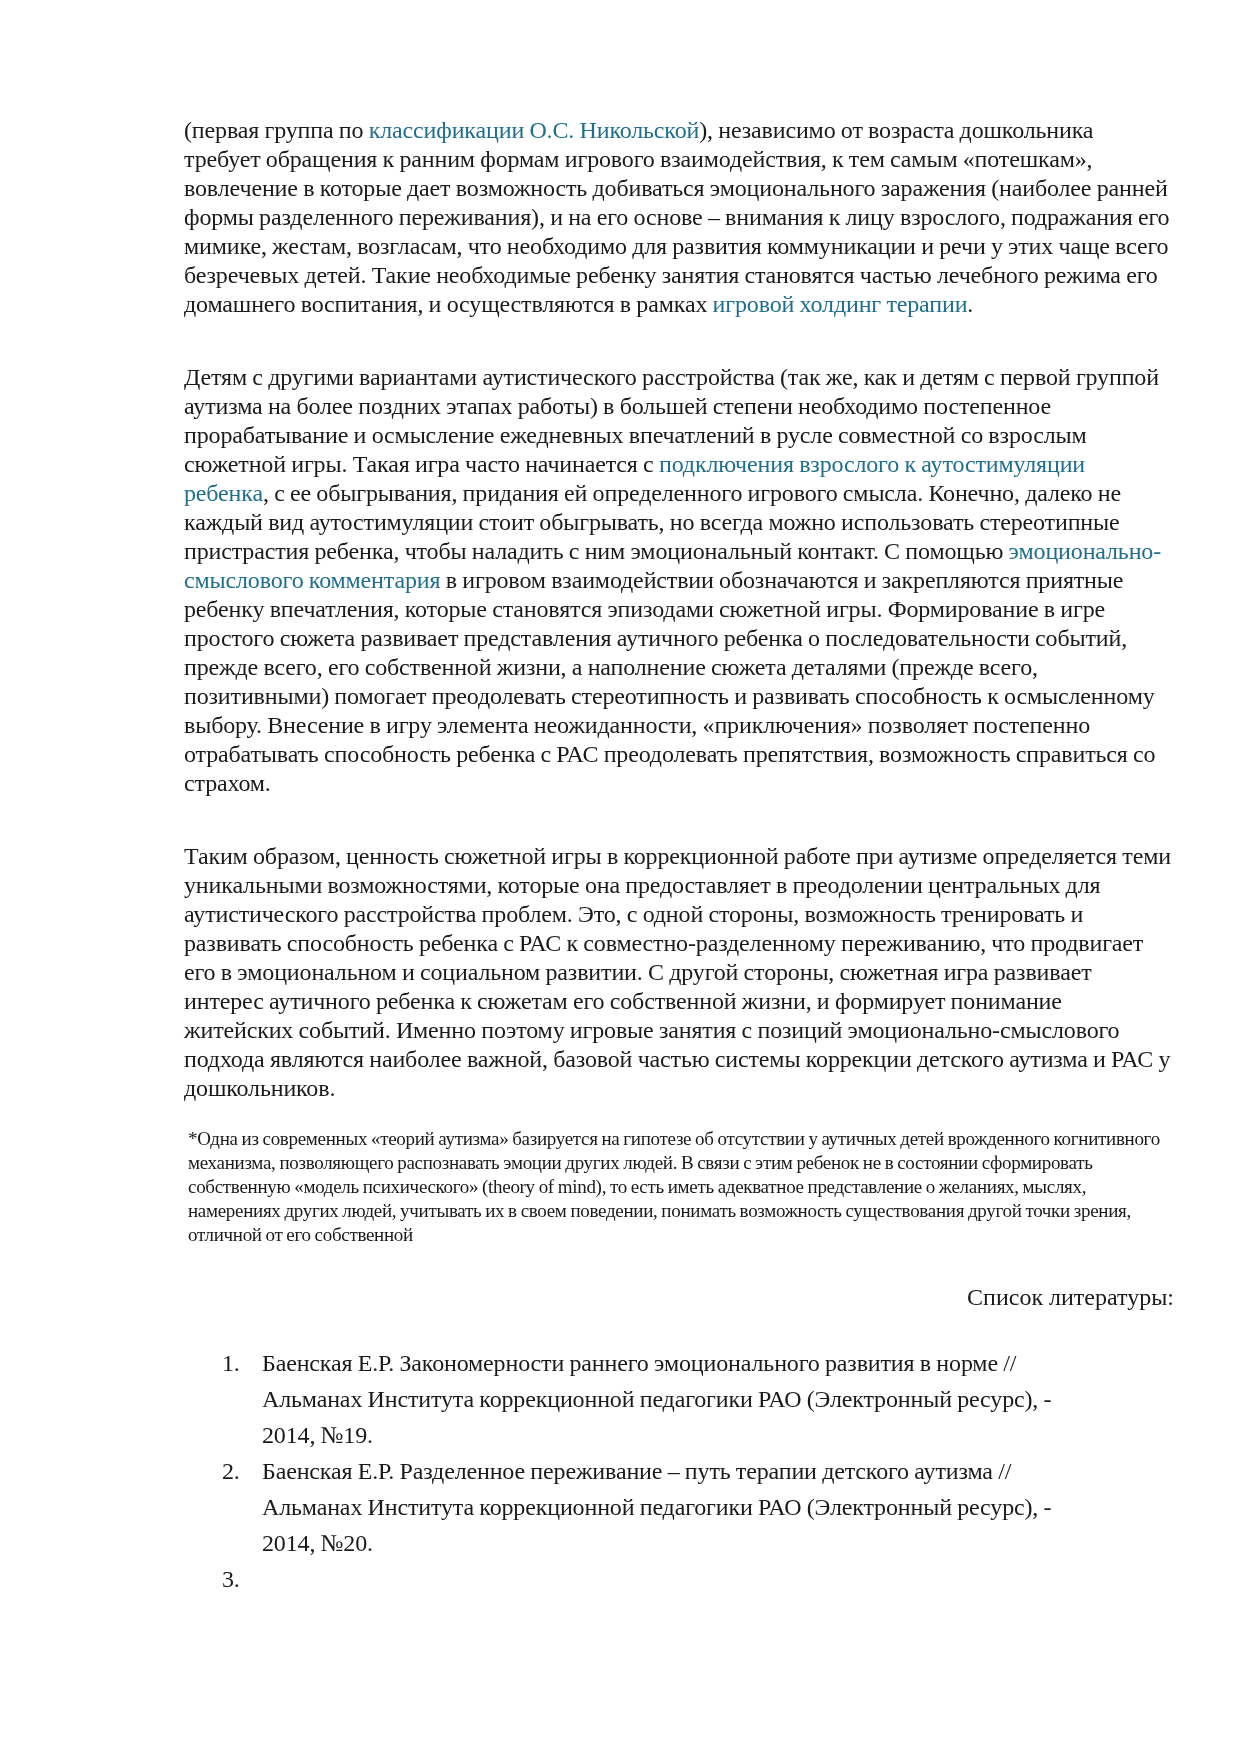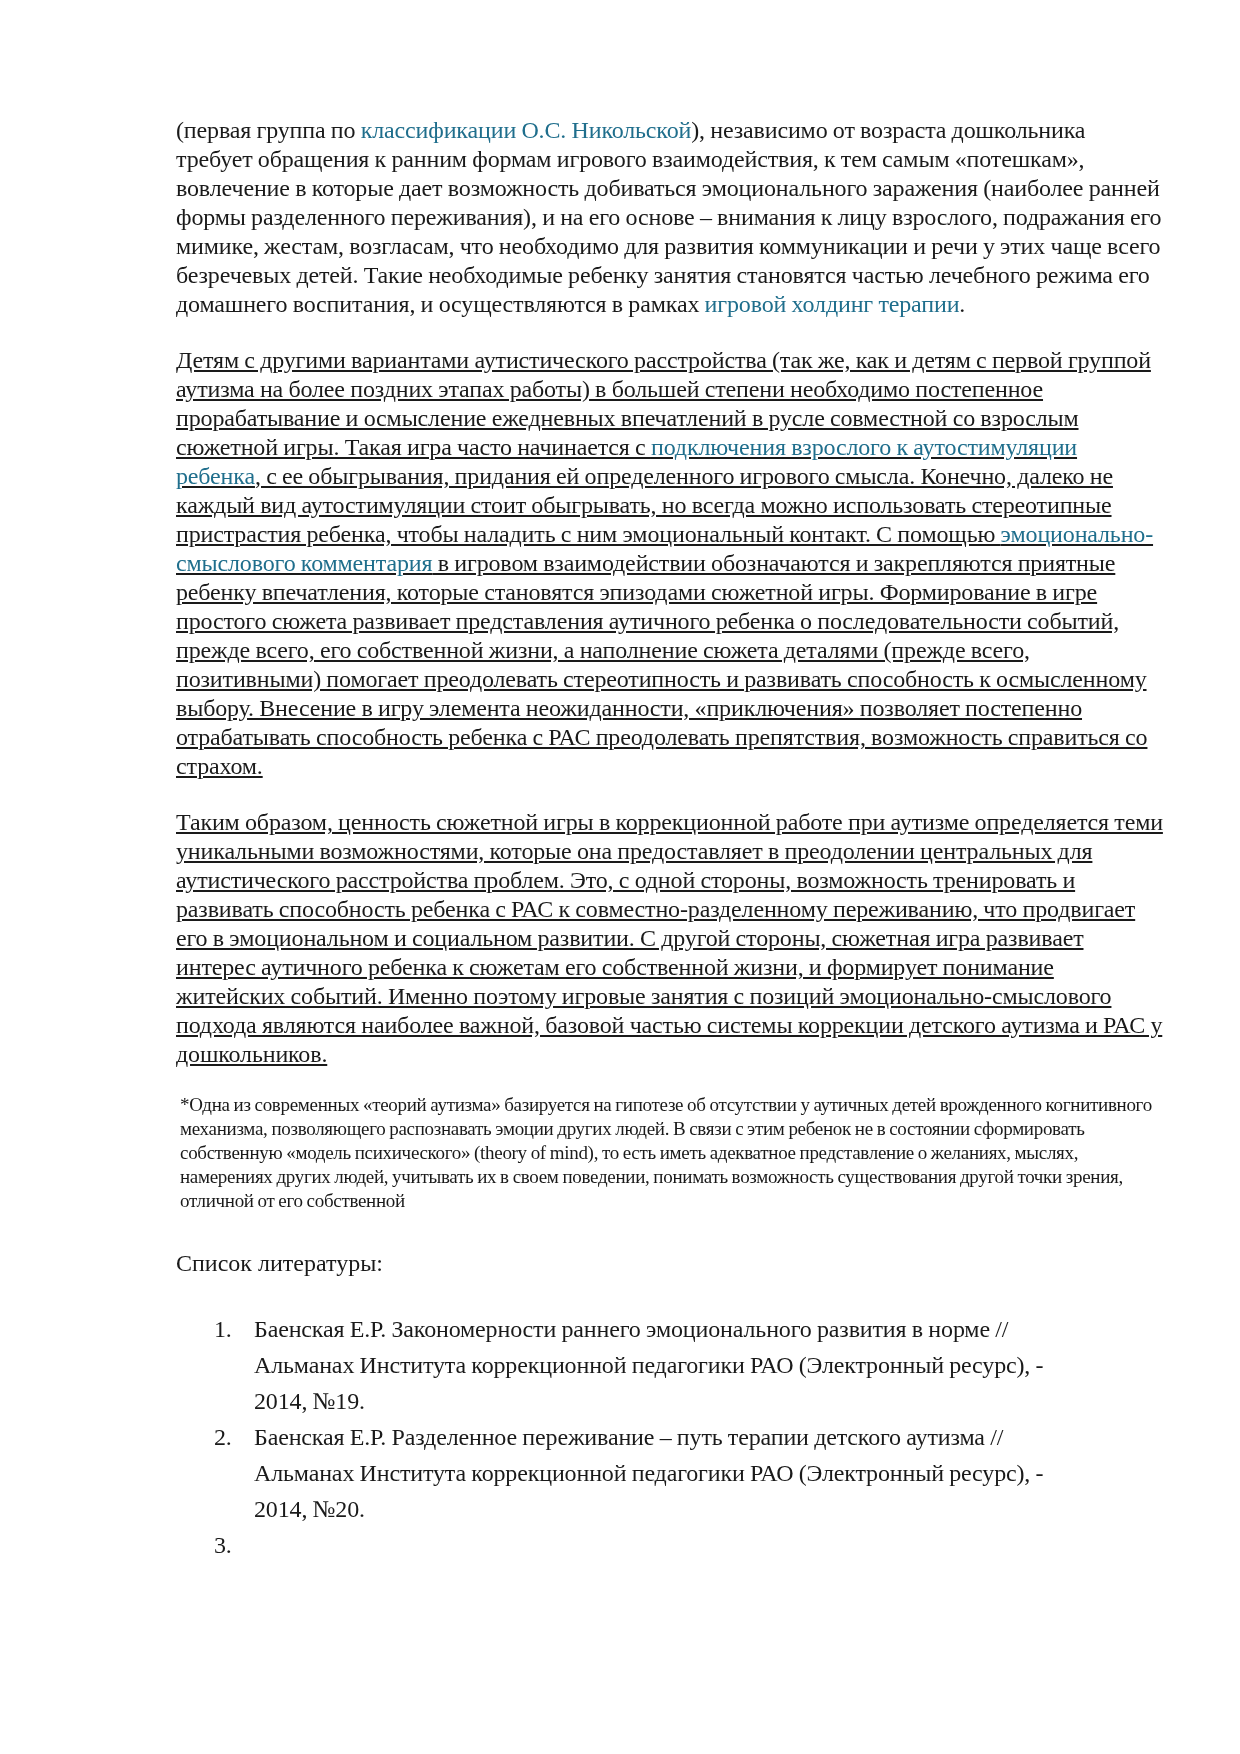--- a/index.html
+++ b/index.html
@@ -10,44 +10,45 @@
   body {
     width: 1240px;
     height: 1754px;
     position: relative;
     overflow: hidden;
     font-family: "Liberation Serif", "DejaVu Serif", serif;
     color: #1a1a1a;
   }
   .page {
     position: absolute;
-    left: 176px;
+    left: 184px;
     top: 116px;
     width: 990px;
   }
   .para {
     font-size: 24px;
     line-height: 29px;
     margin: 0;
     letter-spacing: -0.15px;
     word-spacing: -0.5px;
   }
-  .para + .para { margin-top: 27px; text-decoration: underline; }
+  .para + .para { margin-top: 44px; }
   .link { color: #1f6e8c; text-decoration: none; cursor: pointer; }
   .footnote {
     font-size: 19px;
     line-height: 24px;
     margin: 24px 0 0 4px;
     letter-spacing: -0.3px;
     word-spacing: -0.6px;
   }
   .refs-title {
     font-size: 24px;
     line-height: 29px;
     margin: 36px 0 0 0;
+    text-align: right;
   }
   .refs {
     margin: 33px 0 0 0;
     padding: 0;
     list-style: none;
   }
   .refs li {
     position: relative;
     padding-left: 78px;
     font-size: 24px;

